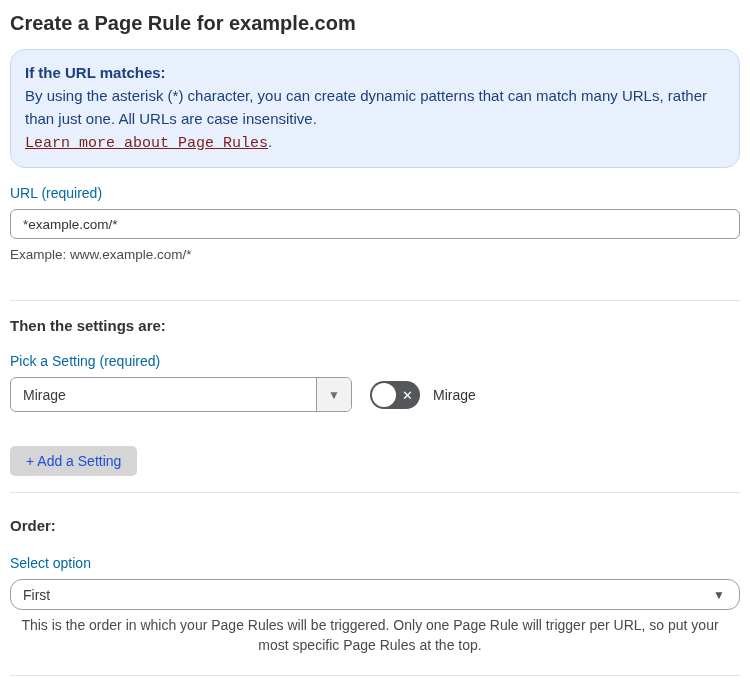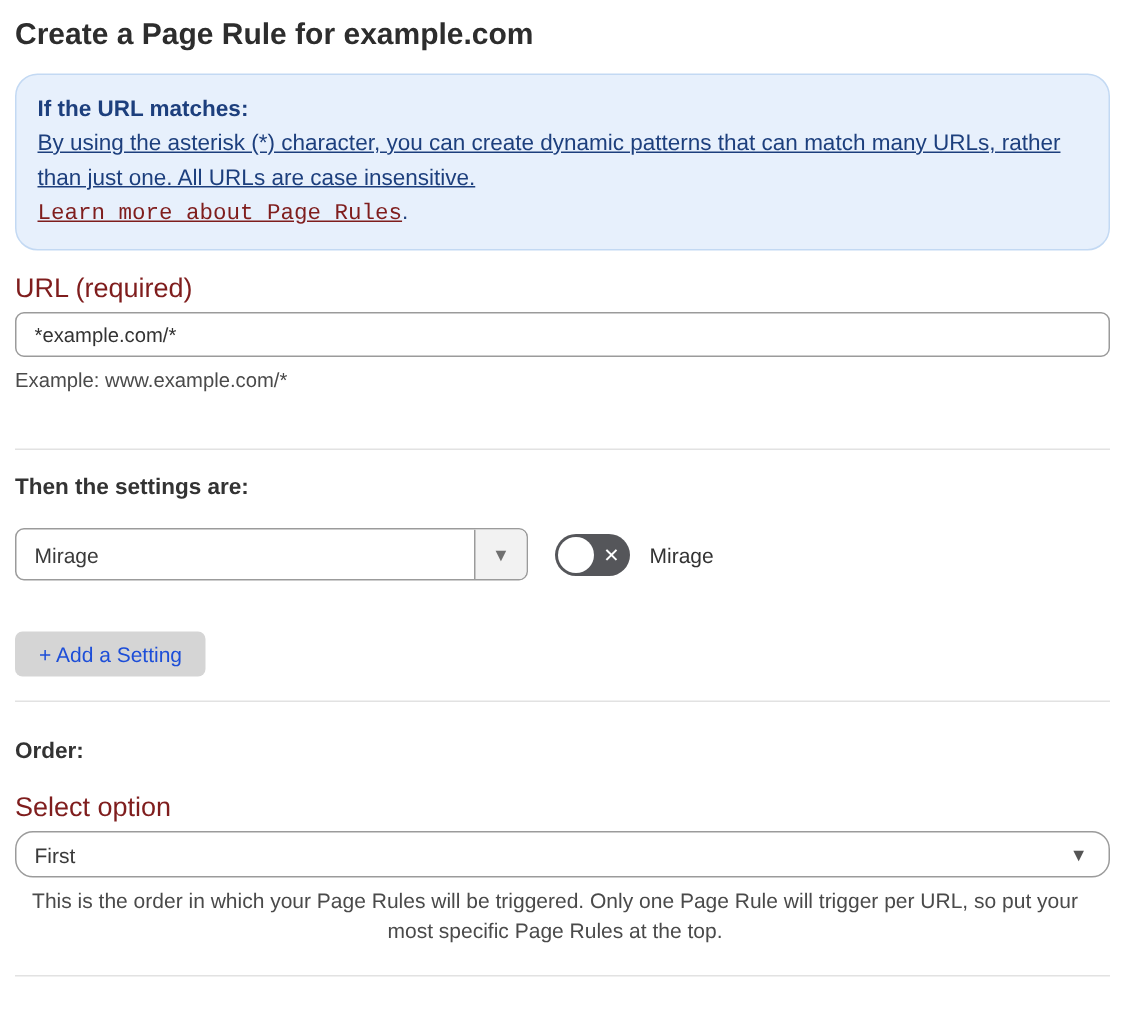--- a/index.html
+++ b/index.html
@@ -33,34 +33,33 @@
     font-size: 15px;
     line-height: 23px;
   }
   .info-heading {
     font-weight: bold;
     margin: 0;
   }
   .info-body {
     margin: 0;
     max-width: 690px;
-    text-decoration: underline;
   }
   .info-link-line { margin: 0; }
   .info-link {
     color: #7f1d1d;
     text-decoration: underline;
     cursor: pointer;
     font-family: Liberation Mono, monospace;
   }
   
   .field-label {
     display: block;
-    font-size: 18px;
-    color: #7f1d1d;
+    font-size: 14px;
+    color: #0369a1;
     margin: 0 0 7px 0;
     line-height: 17px;
   }
   .text-input {
     display: block;
     width: 100%;
     height: 30px;
     border: 1px solid #9b9b9b;
     border-radius: 6px;
     padding: 0 12px;
@@ -226,20 +225,21 @@
   <input class="text-input" type="text" value="*example.com/*" style="">
   <p class="helper-text">Example: www.example.com/*</p>
 
   <div class="sp-after-helper"></div>
   <hr class="divider">
   <div class="sp-div-to-head"></div>
 
   <h2 class="section-heading">Then the settings are:</h2>
   <div class="sp-head-to-lab"></div>
 
+  <label class="field-label">Pick a Setting (required)</label>
 
   <div class="setting-row">
     <div class="dropdown">
       <span class="dropdown-value">Mirage</span>
       <span class="dropdown-arrow-btn">
           <span>▼</span>
         </span>
     </div>
     <div class="toggle">
       <span class="toggle-knob"></span>

